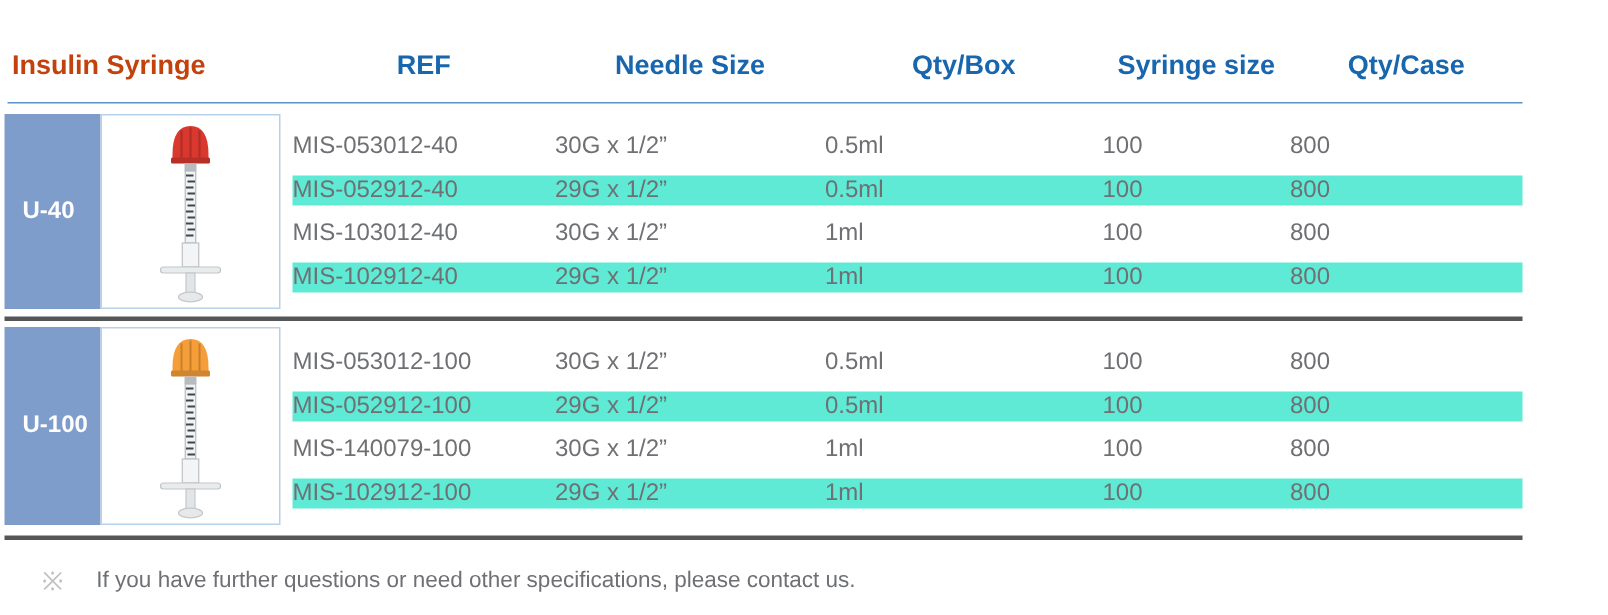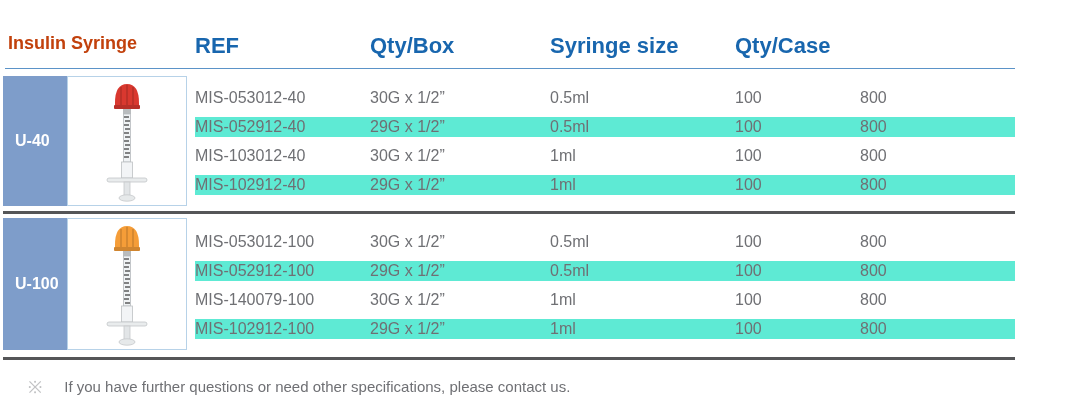--- a/index.html
+++ b/index.html
@@ -9,21 +9,21 @@
   }
   
   .main-col-head {
     position:absolute; left:8px; top:33px;
     font-size:18px; font-weight:bold; color:#c2410c; letter-spacing:0px;
   }
   .head-grid {
     position:absolute; left:195px; top:33px; width:820px;
     display:grid; grid-template-columns:175px 180px 185px 125px 155px;
   }
-  .head-cell { font-size:22px; font-weight:bold; color:#1866ae; }
+  .head-cell { text-align:center; font-size:18px; font-weight:bold; color:#1866ae; }
   .head-rule { position:absolute; left:5px; top:68px; width:1010px; height:1px; background:#5b93c8; }
 
   
   .group-label {
     position:absolute; left:3px; width:78px; background:#7e9dca;
     color:#ffffff; font-weight:bold; font-size:16px;
     display:flex; align-items:center; box-sizing:border-box; padding-left:12px;
   }
   .group-image {
     position:absolute; left:67px; width:120px; background:#ffffff;
@@ -58,20 +58,21 @@
   .syringe { margin-top:4px; }
 </style>
 </head>
 <body>
 
 <div class="page">
 
   <div class="main-col-head">Insulin Syringe</div>
   <div class="head-grid">
     <div class="head-cell">REF</div>
+    <div class="head-cell">Needle Size</div>
     <div class="head-cell">Qty/Box</div>
     <div class="head-cell">Syringe size</div>
     <div class="head-cell">Qty/Case</div>
   </div>
   <div class="head-rule"></div>
 
   <div class="group-label g1">U-40</div>
   <div class="group-image g1">
     <svg class="syringe" width="52" height="122" viewBox="0 0 52 122">
       <path d="M14 22 Q14 3 26 3 Q38 3 38 22 L38 26 L14 26 Z" fill="#d9382f"></path>

